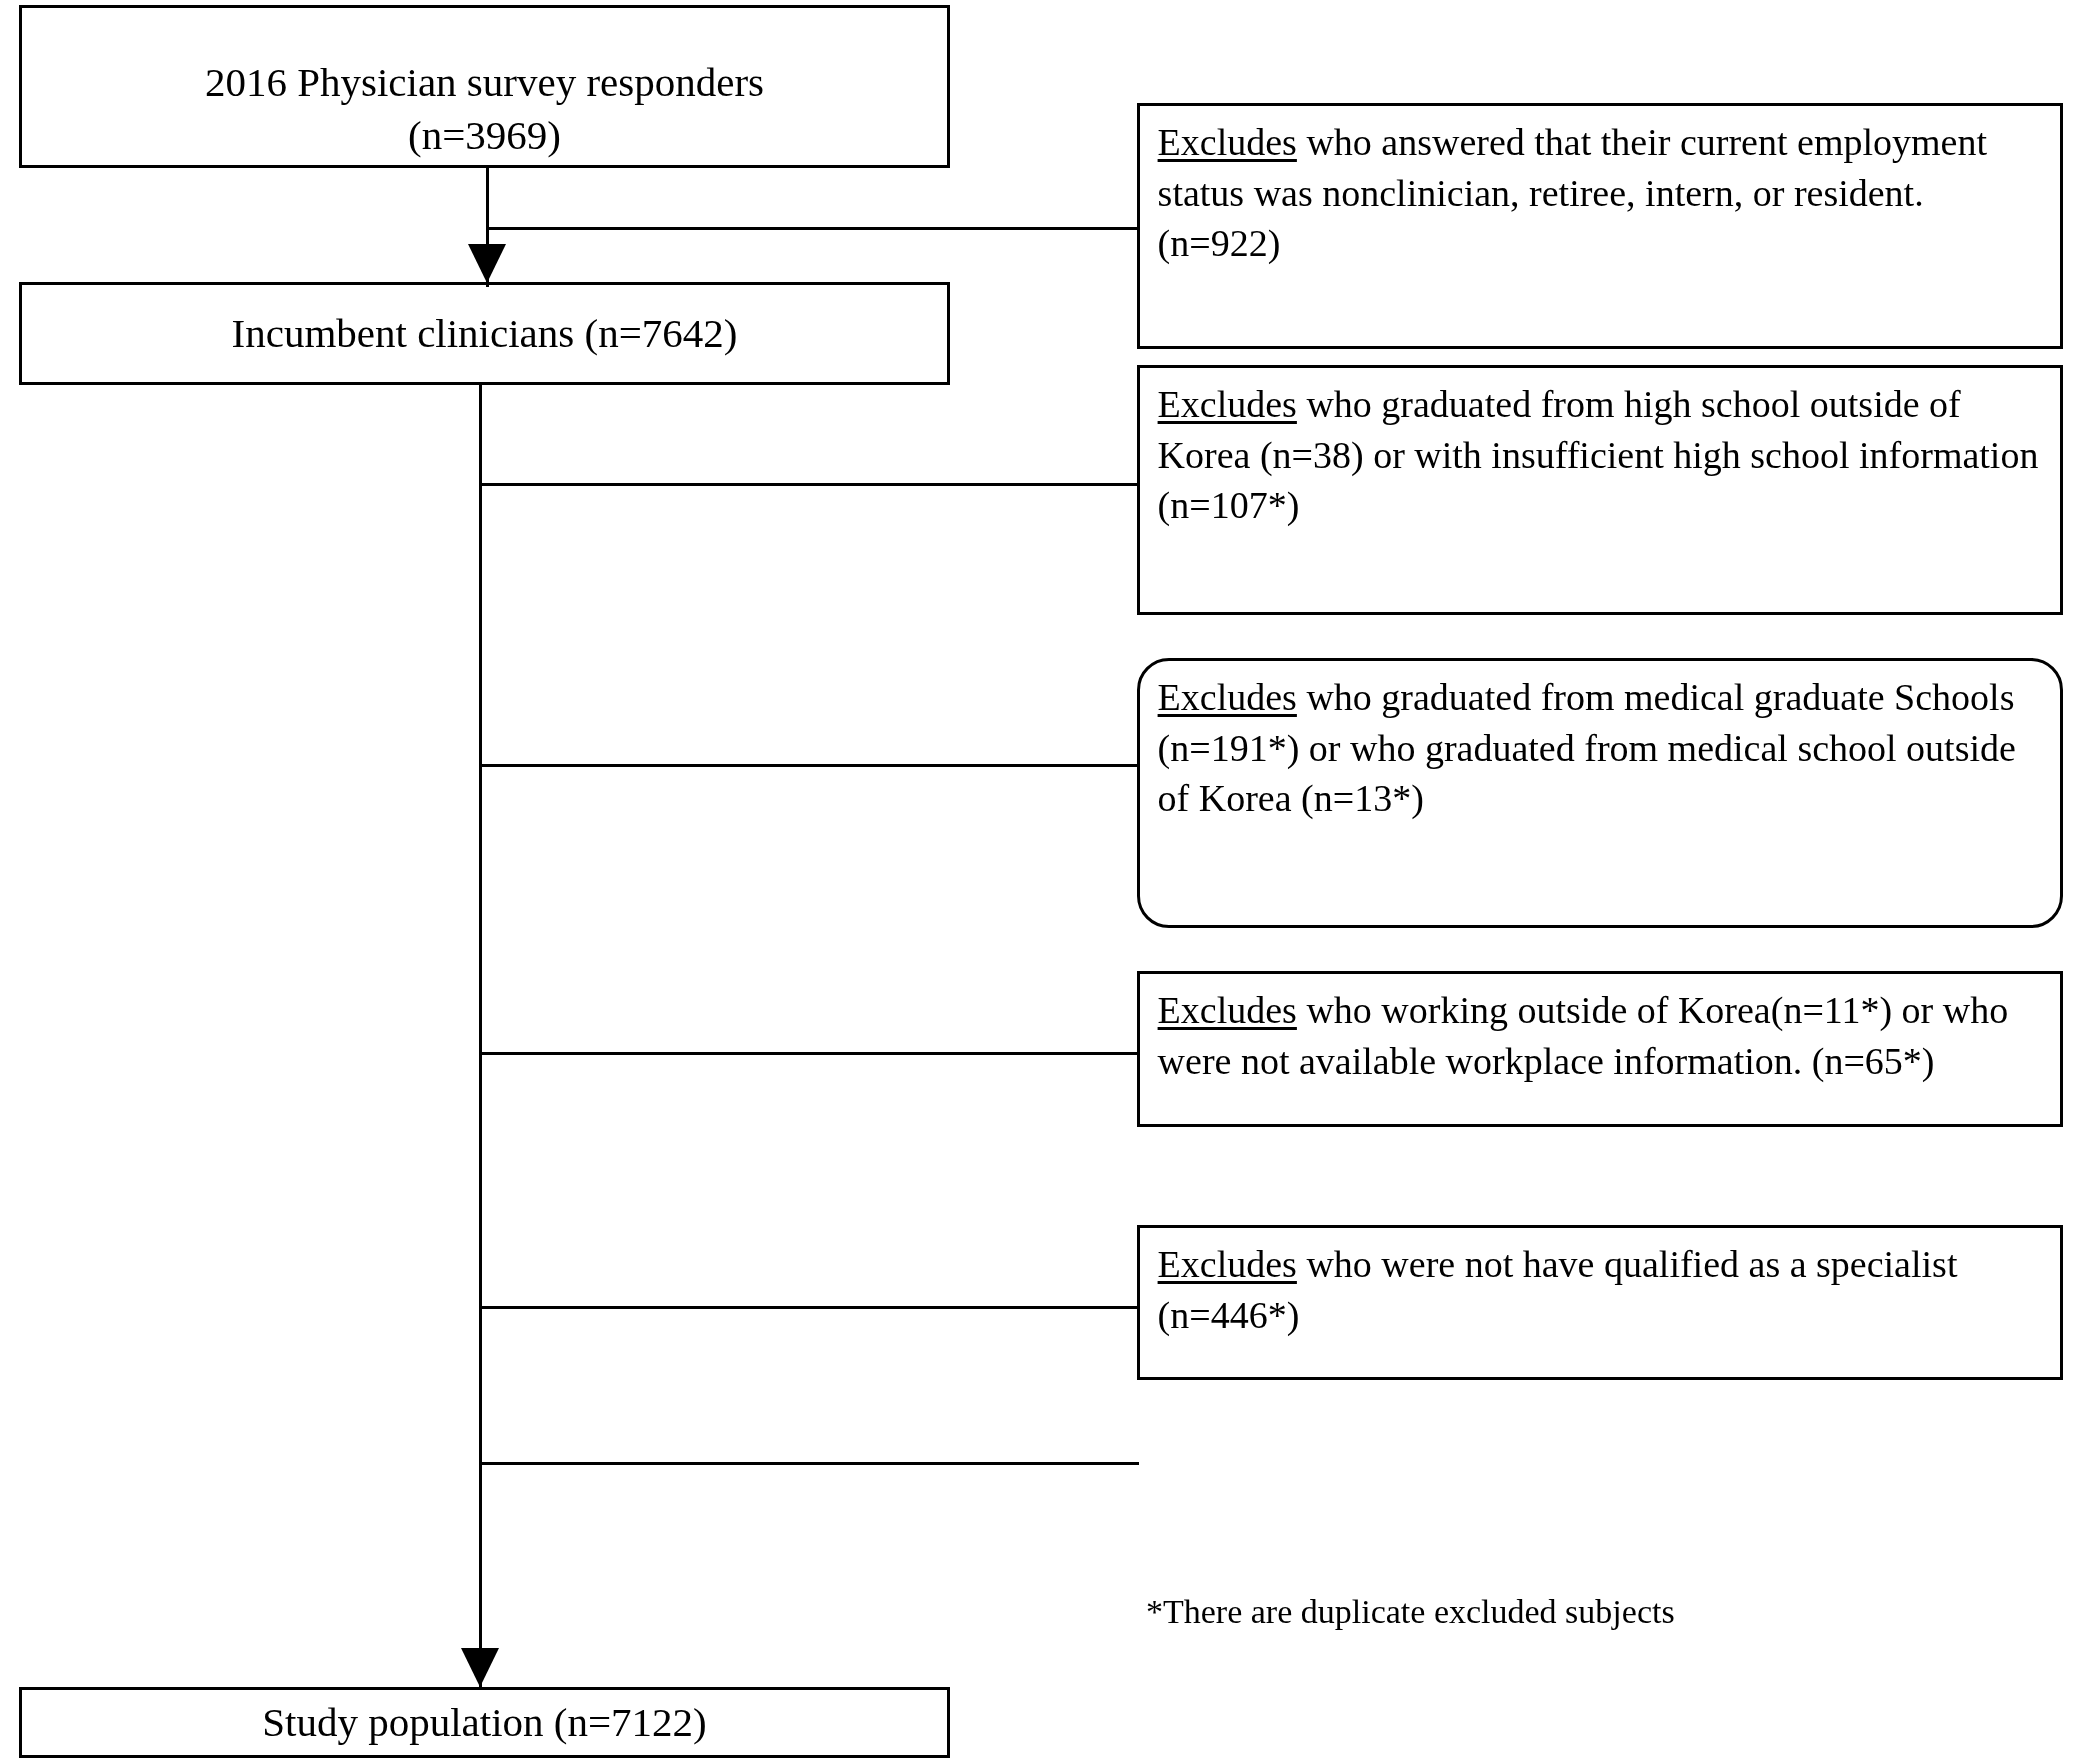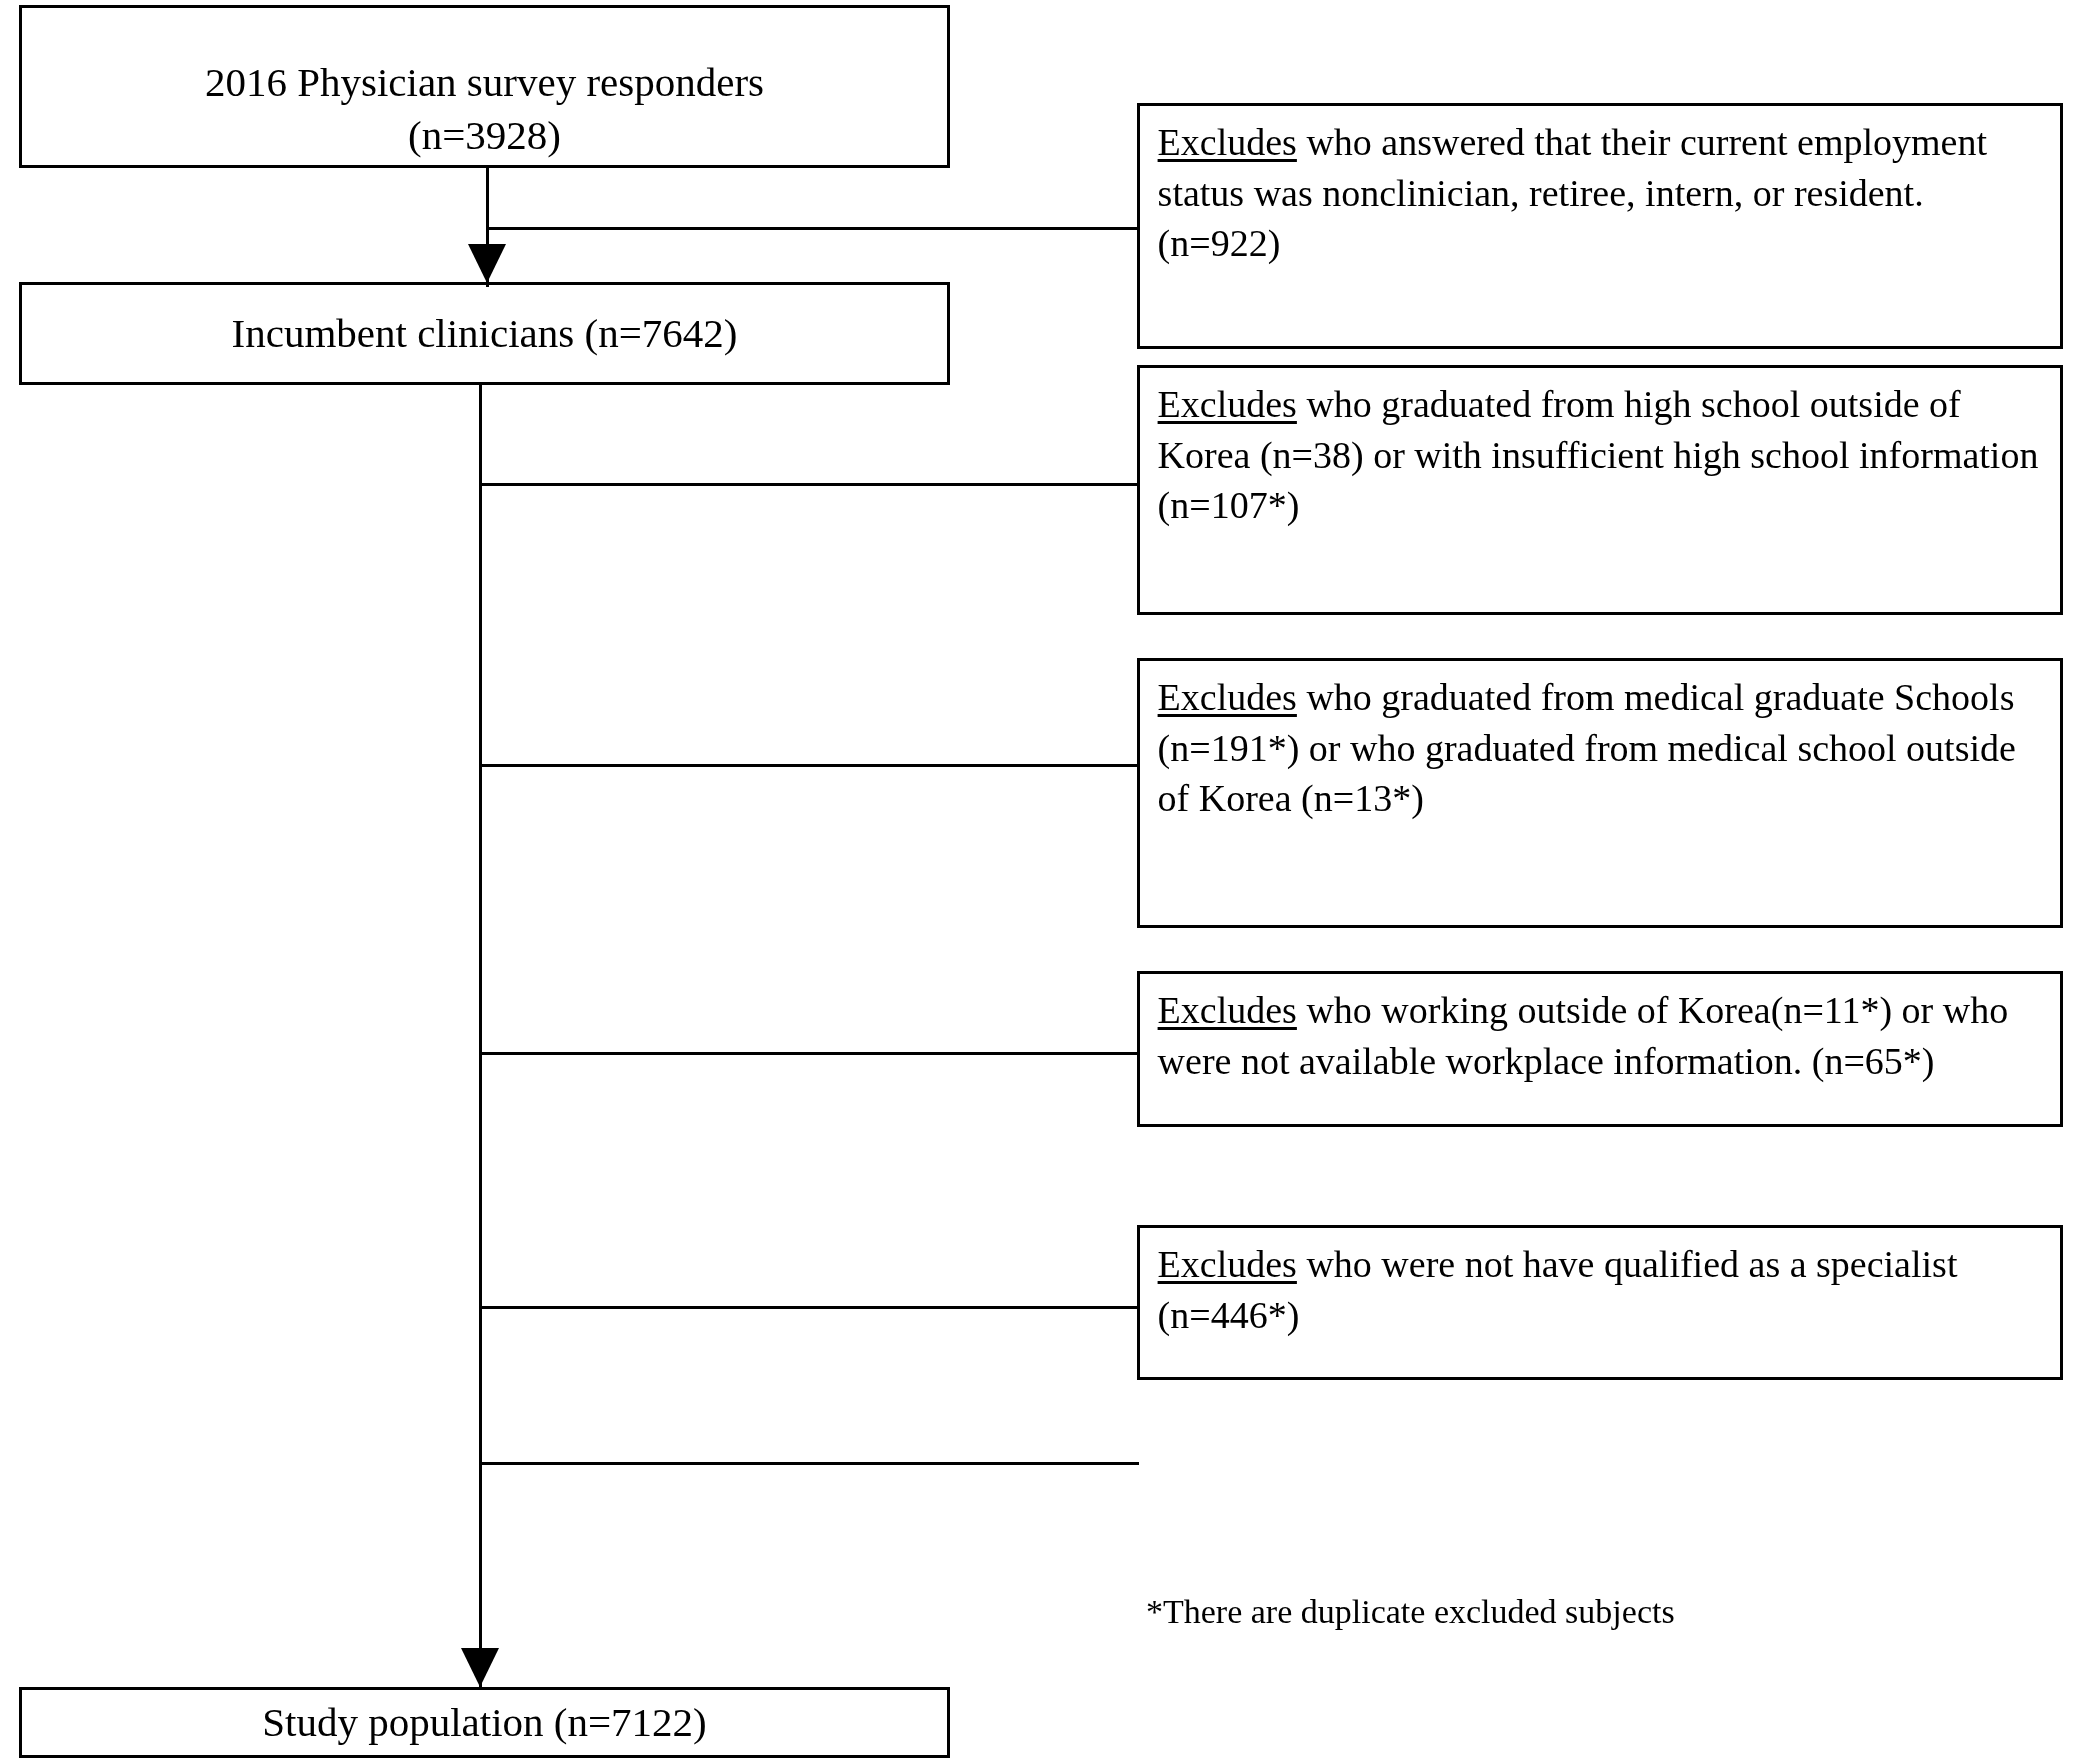--- a/index.html
+++ b/index.html
@@ -79,21 +79,21 @@
   }
 </style>
 </head>
 <body>
 
 <div id="canvas">
 
   <div class="node left" style="left:19px; top:5.4px; width:931px; height:163px;align-items:flex-end;">
     <div>
       <span>2016 Physician survey responders</span><br>
-      <span>(n=3928)</span>
+      <span>(n=3969)</span>
     </div>
   </div>
 
   <div class="node left" style="left:19px; top:282px; width:931px; height:103px;">
     <span>Incumbent clinicians (n=7642)</span>
   </div>
 
   <div class="node left" style="left:19px; top:1687px; width:931px; height:71px;">
     <span>Study population (n=7122)</span>
   </div>
@@ -117,21 +117,21 @@
       <span class="u">Excludes</span><span> who answered that their current employment status was nonclinician, retiree, intern, or resident. (n=922)</span>
     </span>
   </div>
 
   <div class="node exclude" style="left:1137px; top:365px; width:926px; height:250px;">
     <span class="body">
       <span class="u">Excludes</span><span> who graduated from high school outside of Korea (n=38)  or with insufficient high school information (n=107*)</span>
     </span>
   </div>
 
-  <div class="node exclude" style="left:1137px; top:658px; width:926px; height:270px;">
+  <div class="node exclude" style="left:1137px; top:658px; width:926px; height:270px;border-radius:32px;">
     <span class="body">
       <span class="u">Excludes</span><span>  who graduated from medical graduate Schools (n=191*) or who graduated from medical school outside of Korea (n=13*)</span>
     </span>
   </div>
 
   <div class="node exclude" style="left:1137px; top:971px; width:926px; height:156px;">
     <span class="body">
       <span class="u">Excludes</span><span> who working outside of Korea(n=11*) or who were not available workplace information. (n=65*)</span>
     </span>
   </div>

